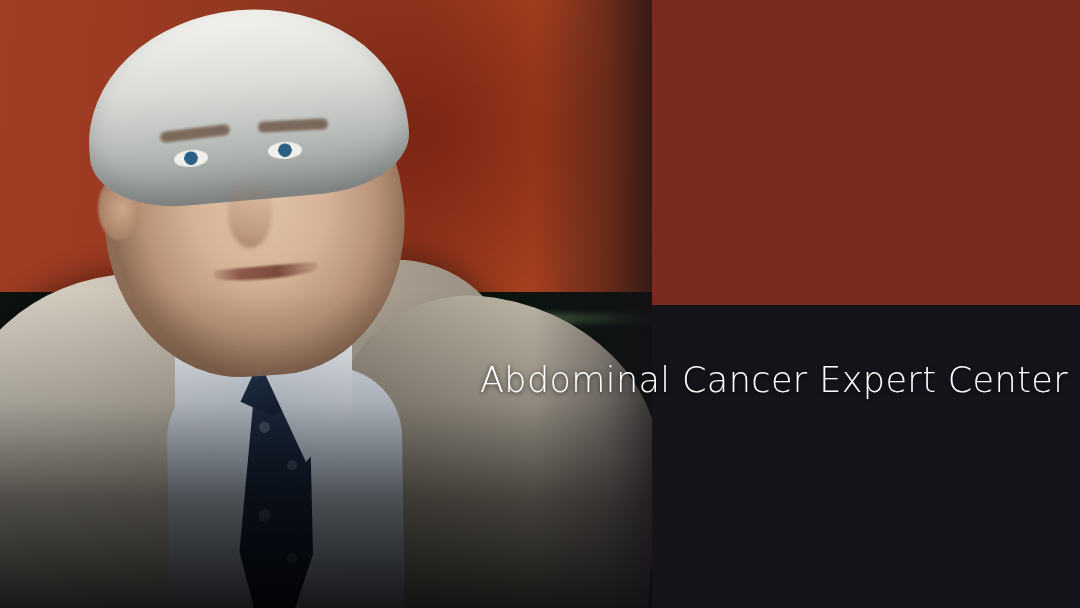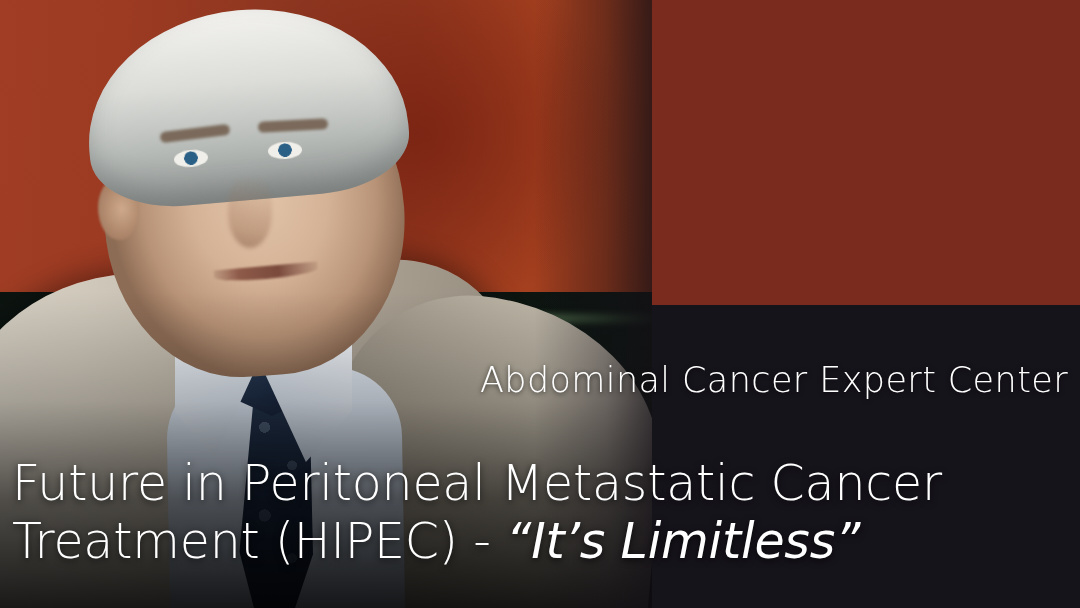--- a/index.html
+++ b/index.html
@@ -307,18 +307,14 @@
 
     <div class="photo-fade"></div>
     <div class="photo-right-fade"></div>
   </div>
 
   <div class="panel-red" style="background: rgb(122, 43, 30);"></div>
   <div class="panel-dark" style="background: rgb(22, 20, 27);"></div>
 
   <div class="subtitle">Abdominal Cancer Expert Center</div>
 
-  <div class="title-block">
-    <div class="title-line">Future in Peritoneal Metastatic Cancer</div>
-    <div class="title-line"><span>Treatment (HIPEC) - </span><span class="title-quote">“It’s Limitless”</span></div>
-  </div>
 
 </div>
 
 </body></html>

